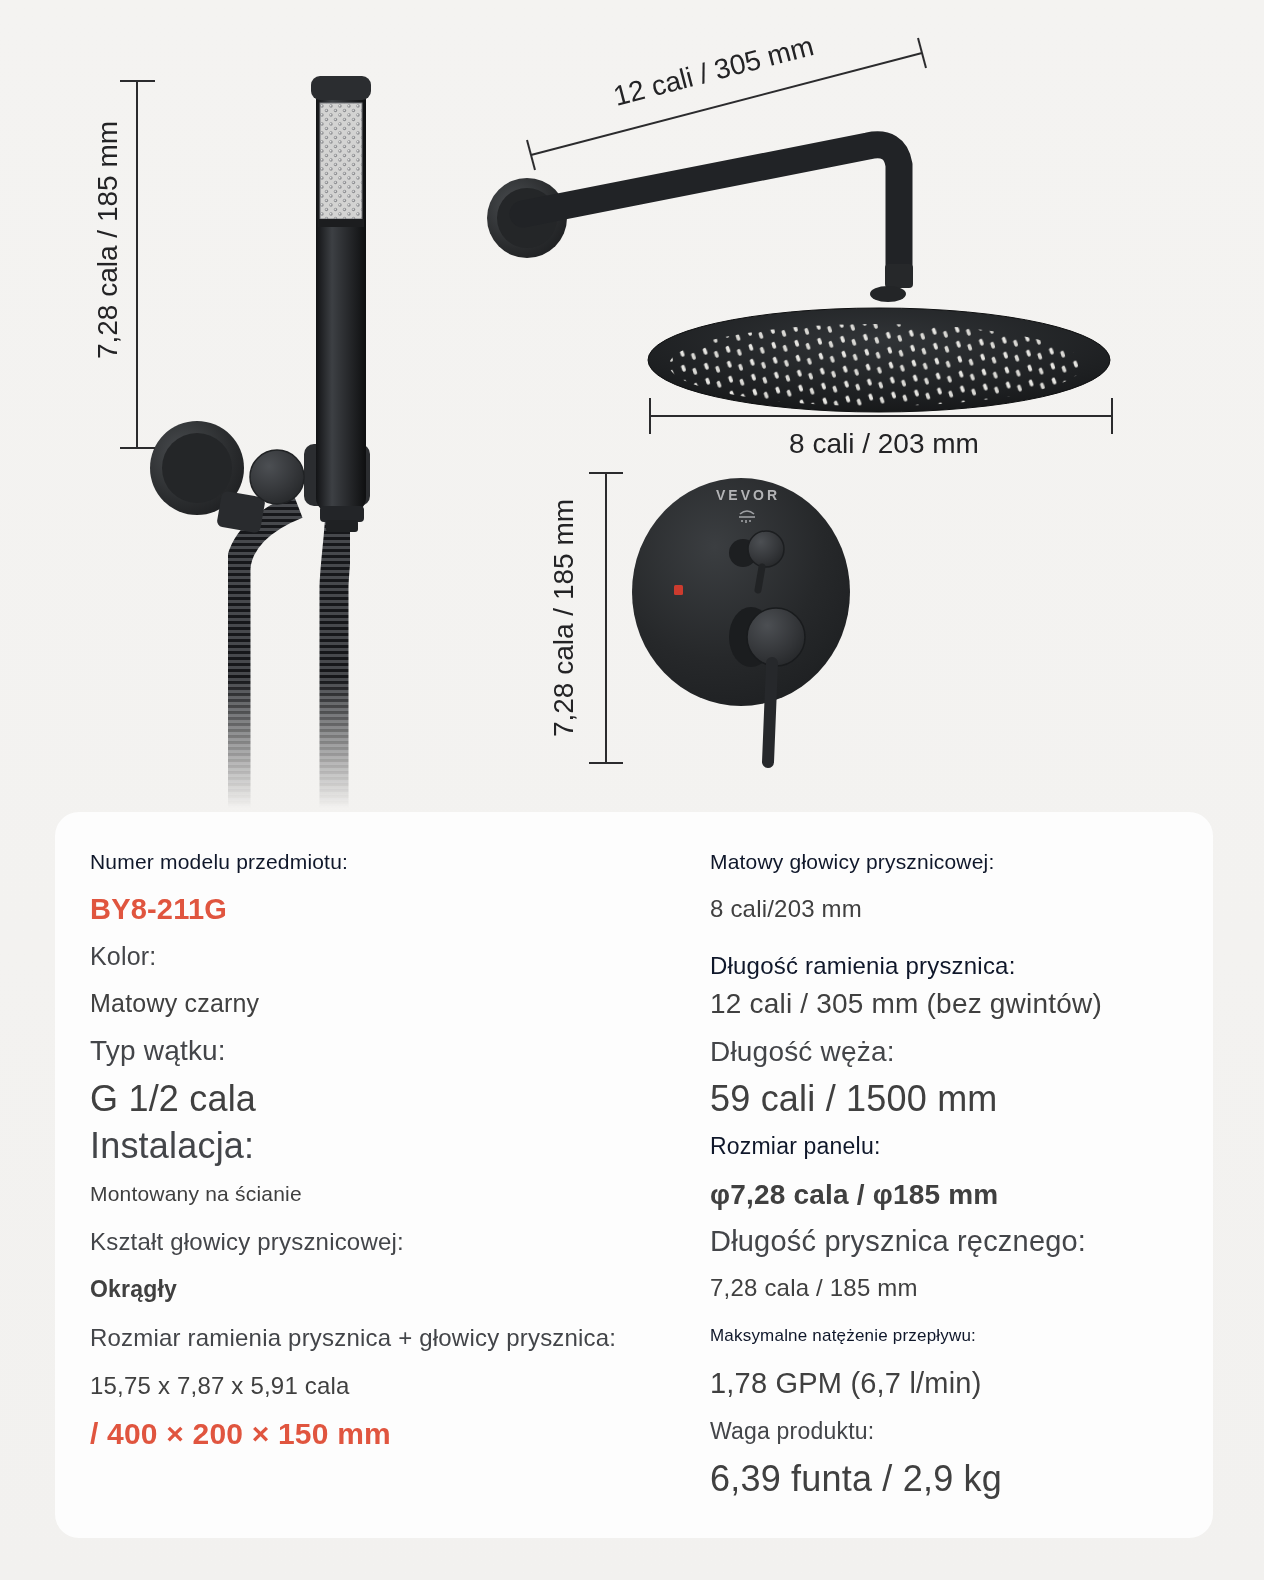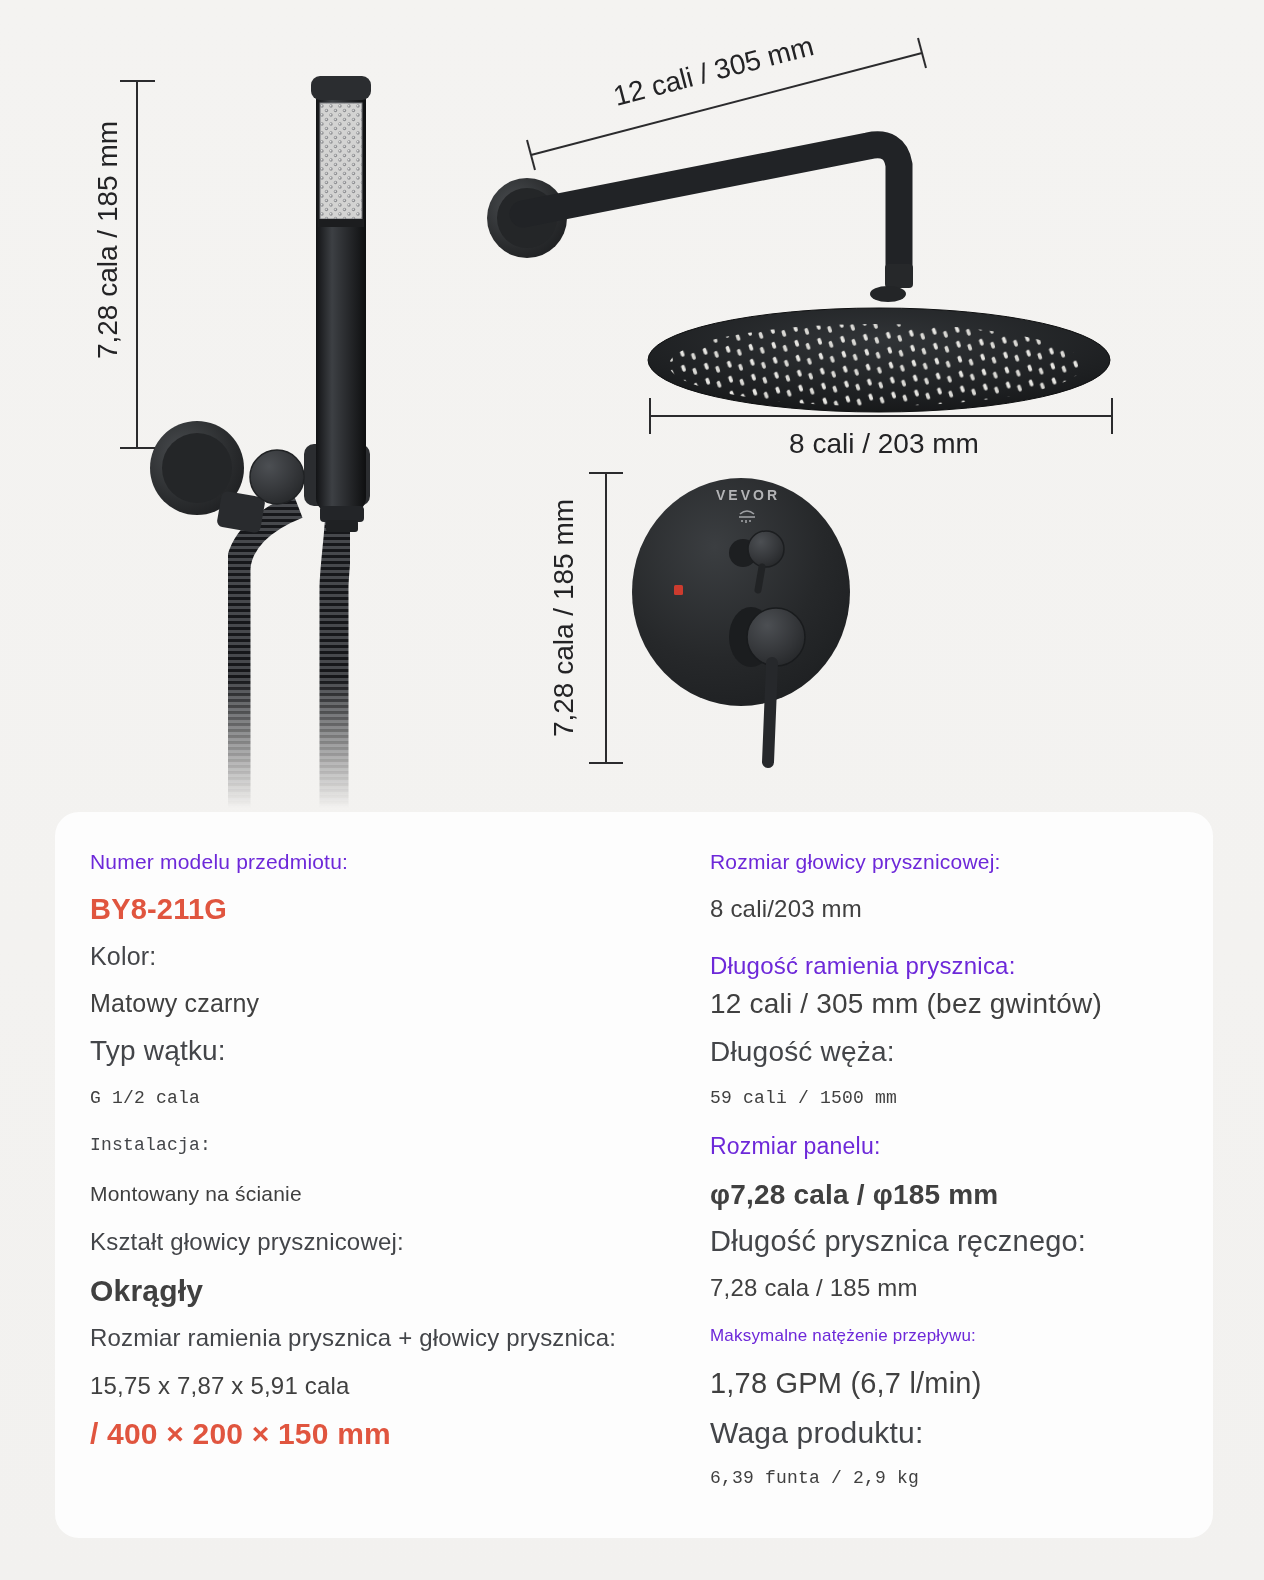--- a/index.html
+++ b/index.html
@@ -14,33 +14,33 @@
   .stage{position:absolute;left:0;top:0;}
   
   .spec-card{
     position:absolute;left:55px;top:812px;width:1158px;height:726px;
     background:#fdfdfd;border-radius:24px;
   }
   .col{position:absolute;top:0;height:100%;}
   .col-left{left:35px;}
   .col-right{left:655px;}
   .line{position:absolute;left:0;white-space:nowrap;transform:translateY(-50%);line-height:1.1;letter-spacing:.2px;}
-  .c-gray{color:#6d28d9;}
+  .c-gray{color:#0f172a;}
   .c-dark{color:#434549;text-align:center;}
   .c-red{color:#404040;}
   .c-orange{color:#e0553f;}
   .w600{font-weight:600;text-align:center;}
   .w700{font-weight:700;}
   .fs17{font-size:17px;}
   .fs21{font-size:21px;}
   .fs23{font-size:23px;text-align:center;}
   .fs24{font-size:24px;}
   .fs25{font-size:25px;}
-  .fs26{font-size:18px;font-family:Liberation Mono, monospace;}
-  .fs27{font-size:30px;}
+  .fs26{font-size:36px;}
+  .fs27{font-size:23px;}
   .fs28{font-size:28px;}
   .fs29{font-size:29px;}
   .fs30{font-size:30px;}
   
   .dim{stroke:#2b2b2d;stroke-width:2;fill:none;}
   .dimtext{fill:#232325;font:500 28px "Liberation Sans",sans-serif;}
   .brandtext{fill:#b3b4b6;font:700 14px "Liberation Sans",sans-serif;letter-spacing:3px;}
 </style>
 </head>
 <body>
@@ -188,21 +188,21 @@
       <div class="line fs26 c-dark" style="top:334px">Instalacja:</div>
       <div class="line fs21 c-red" style="top:382px">Montowany na ścianie</div>
       <div class="line fs24 c-dark" style="top:430px">Kształt głowicy prysznicowej:</div>
       <div class="line fs27 w600 c-red" style="top:478px">Okrągły</div>
       <div class="line fs24 c-dark" style="top:526px">Rozmiar ramienia prysznica + głowicy prysznica:</div>
       <div class="line fs24 c-red" style="top:574px">15,75 x 7,87 x 5,91 cala</div>
       <div class="line fs30 w700 c-orange" style="top:621px">/ 400 × 200 × 150 mm</div>
     </div>
 
     <div class="col col-right">
-      <div class="line fs21 c-gray" style="top:50px">Rozmiar głowicy prysznicowej:</div>
+      <div class="line fs21 c-gray" style="top:50px">Matowy głowicy prysznicowej:</div>
       <div class="line fs24 c-red" style="top:97px">8 cali/203 mm</div>
       <div class="line fs24 c-gray" style="top:154px">Długość ramienia prysznica:</div>
       <div class="line fs28 c-red" style="top:192px">12 cali / 305 mm (bez gwintów)</div>
       <div class="line fs28 c-dark" style="top:240px">Długość węża:</div>
       <div class="line fs26 c-red" style="top:287px">59 cali / 1500 mm</div>
       <div class="line fs23 c-gray" style="top:335px">Rozmiar panelu:</div>
       <div class="line fs28 w600 c-red" style="top:383px">φ7,28 cala / φ185 mm</div>
       <div class="line fs29 c-dark" style="top:430px">Długość prysznica ręcznego:</div>
       <div class="line fs24 c-red" style="top:476px">7,28 cala / 185 mm</div>
       <div class="line fs17 c-gray" style="top:524px">Maksymalne natężenie przepływu:</div>

